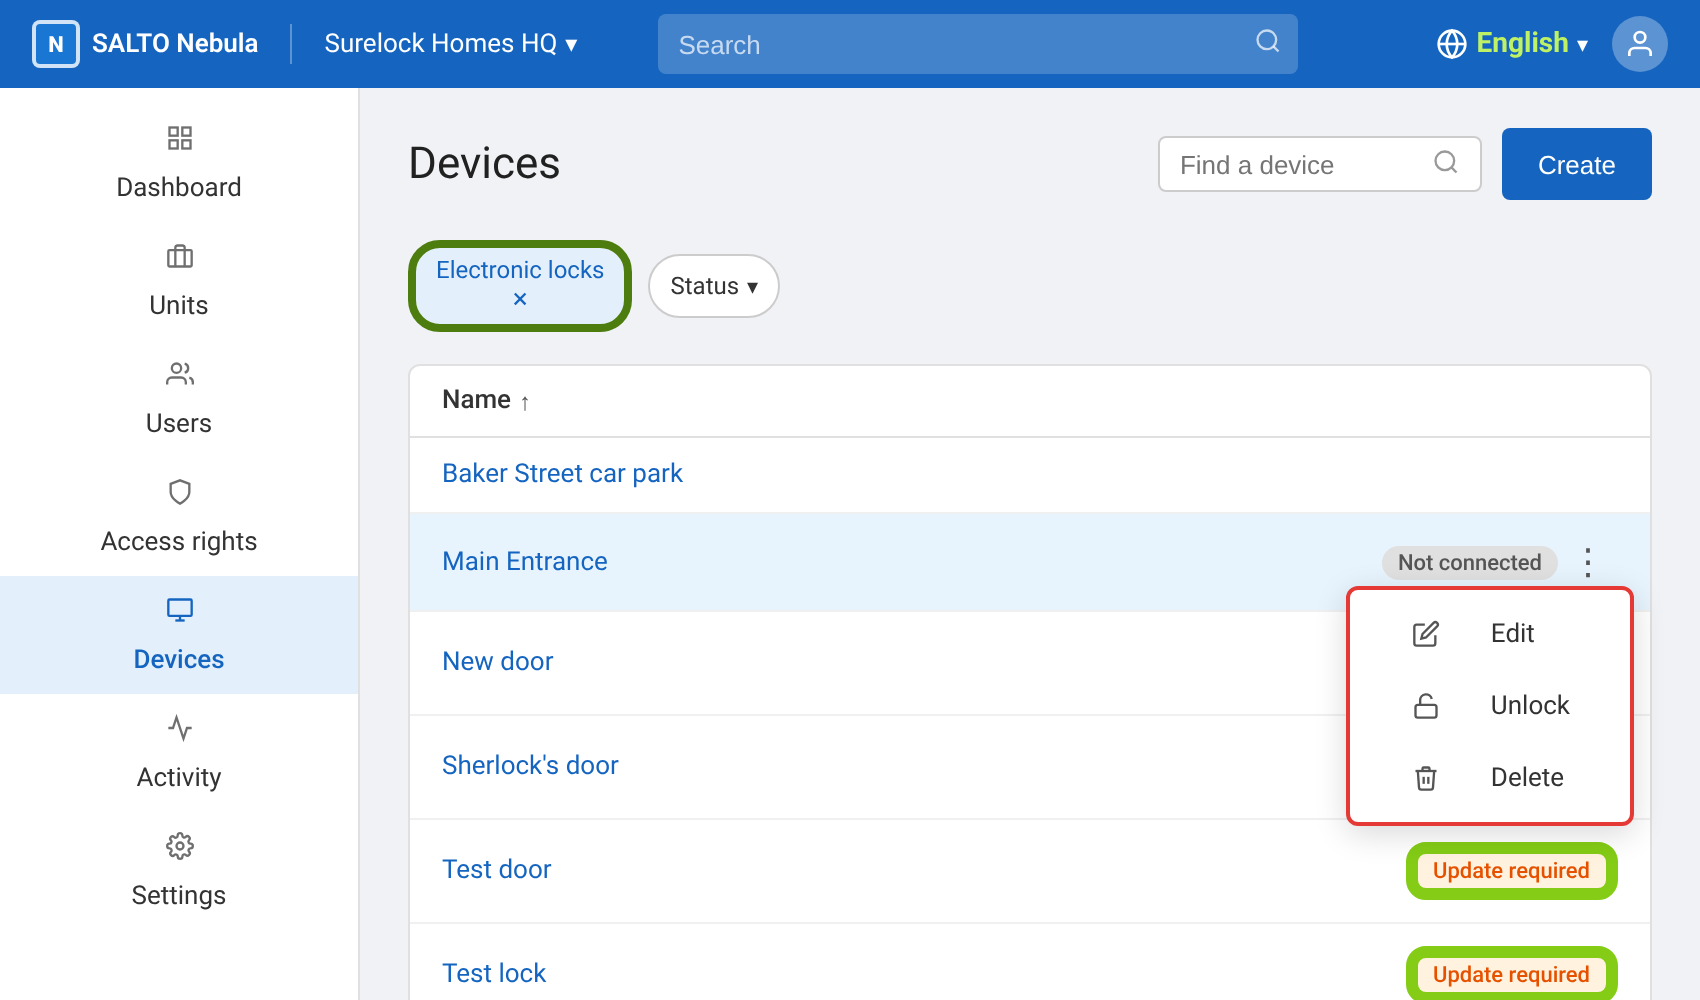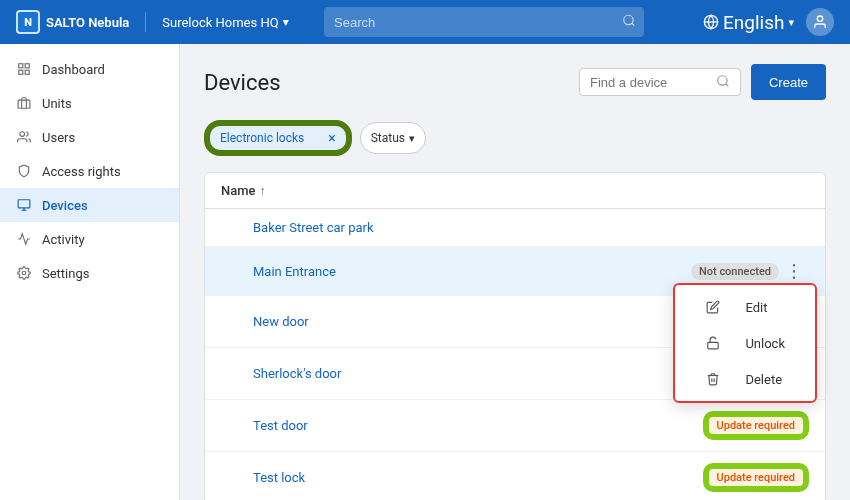--- a/index.html
+++ b/index.html
@@ -117,20 +117,21 @@
     }
     .sidebar-item {
       display: flex;
       align-items: center;
       gap: 10px;
       padding: 9px 16px;
       cursor: pointer;
       font-size: 13px;
       color: #333;
       border-radius: 0;
+      flex-direction: column;
     }
     .sidebar-item.active {
       background: #e3f0fb;
       color: #1565c0;
       font-weight: 500;
     }
     .sidebar-icon {
       width: 16px;
       height: 16px;
       display: flex;
@@ -196,28 +197,29 @@
     
     .filters {
       display: flex;
       gap: 8px;
       margin-bottom: 16px;
       align-items: center;
     }
     .filter-chip {
       display: flex;
       align-items: center;
-      gap: 24px;
+      gap: 0;
       background: #e3f0fb;
-      border: 6px solid #4d7c0f;
+      border: 4px solid #4d7c0f;
       border-radius: 16px;
       padding: 4px 10px;
       font-size: 12px;
       color: #1565c0;
       cursor: pointer;
+      flex-direction: column;
     }
     .filter-chip .close-x { font-size: 14px; color: #1565c0; }
     .status-filter {
       display: flex;
       align-items: center;
       gap: 4px;
       border: 1px solid #ccc;
       border-radius: 16px;
       padding: 8px 10px;
       font-size: 12px;
@@ -249,21 +251,21 @@
       display: flex;
       align-items: center;
       padding: 11px 16px;
       border-bottom: 1px solid #f0f0f0;
       font-size: 13px;
       position: relative;
       cursor: pointer;
     }
     .table-row.highlighted { background: #e8f4fd; }
     .table-row:last-child { border-bottom: none; }
-    .device-name { color: #1565c0; flex: 1; margin-left: 32px; }
+    .device-name { color: #1565c0; flex: 1; }
     .badge {
       font-size: 11px;
       padding: 2px 8px;
       border-radius: 10px;
       margin-left: 8px;
       font-weight: 500;
     }
     .badge-gray { background: #e0e0e0; color: #555; }
     .badge-orange { background: #fff3e0; color: #e65100; border: 6px solid #84cc16; }
     .row-actions {
@@ -359,21 +361,21 @@
         </svg>
     </span>
   </div>
   <div class="topnav-right">
     <div class="lang-btn">
       <svg width="16" height="16" viewBox="0 0 24 24" fill="none" stroke="white" stroke-width="2">
           <circle cx="12" cy="12" r="10"></circle>
           <line x1="2" y1="12" x2="22" y2="12"></line>
           <path d="M12 2a15.3 15.3 0 0 1 4 10 15.3 15.3 0 0 1-4 10 15.3 15.3 0 0 1-4-10 15.3 15.3 0 0 1 4-10z"></path>
         </svg>
-      <span style="color:#ffffff;font-size:19px;">English</span>
+      <span style="color:#bef264;font-size:14px;font-weight:bold;">English</span>
       <span style="color:white;font-size:11px;">▾</span>
     </div>
     <div class="user-avatar">
       <svg width="16" height="16" viewBox="0 0 24 24" fill="none" stroke="white" stroke-width="2">
           <path d="M20 21v-2a4 4 0 0 0-4-4H8a4 4 0 0 0-4 4v2"></path>
           <circle cx="12" cy="7" r="4"></circle>
         </svg>
     </div>
   </div>
 </nav>

